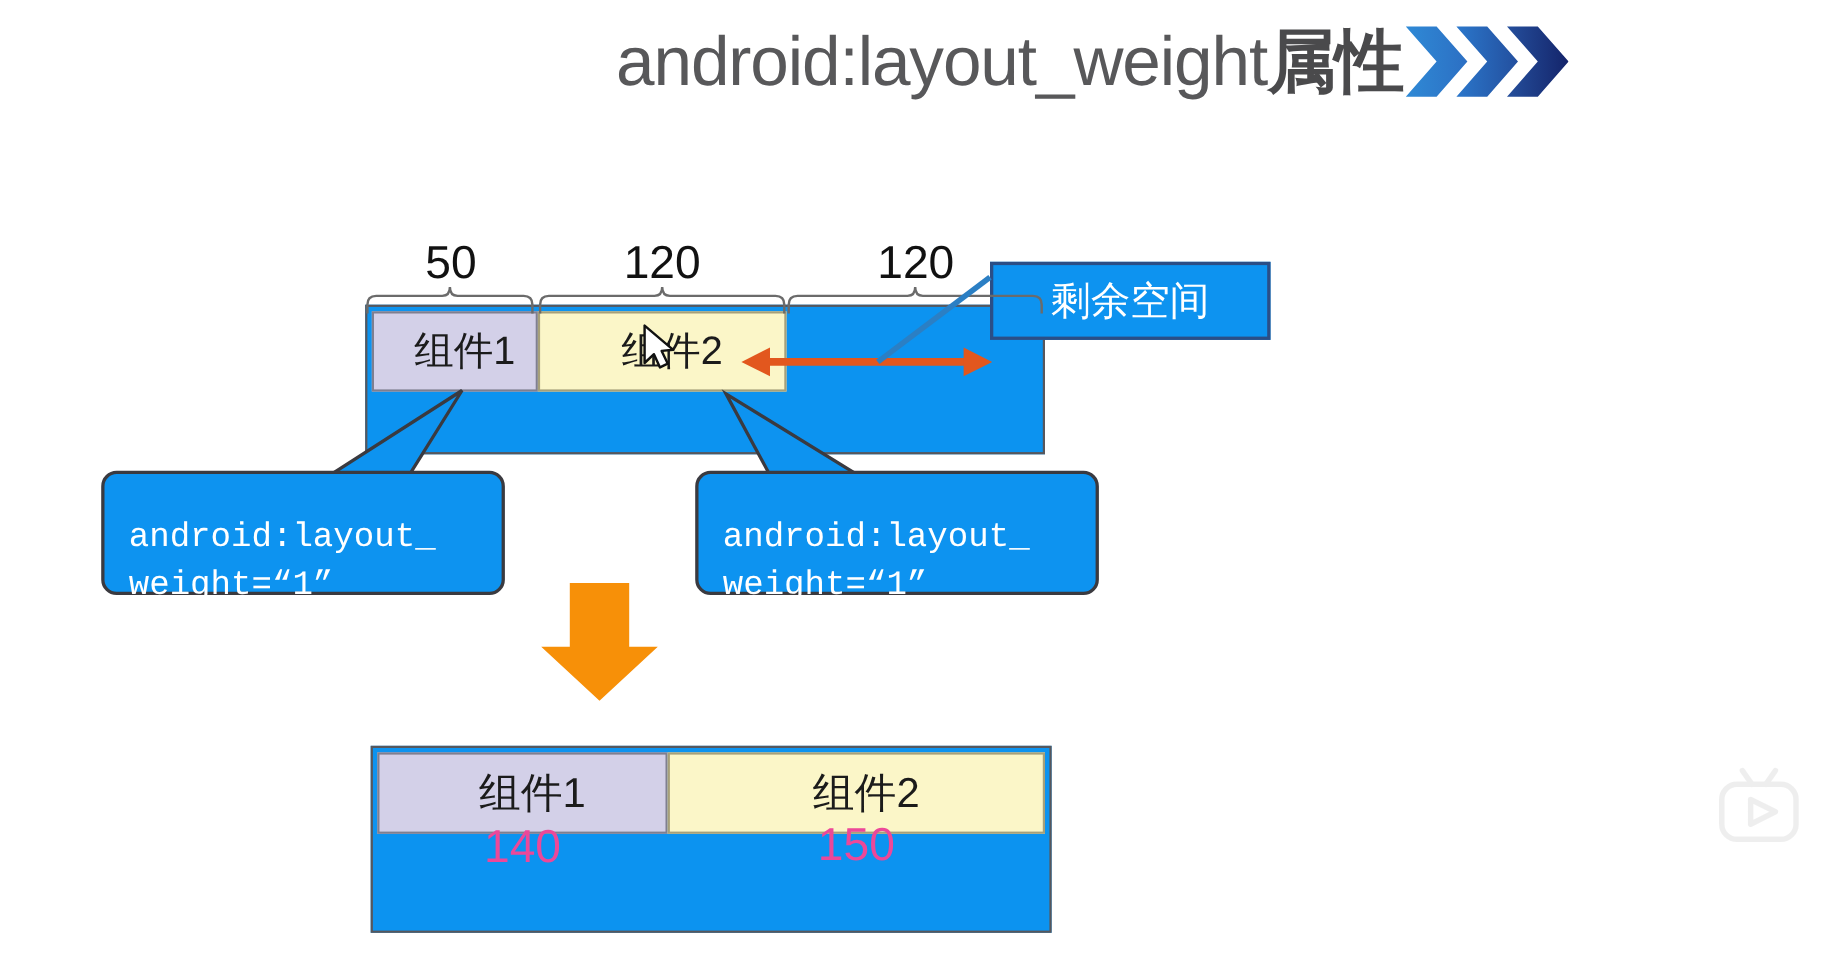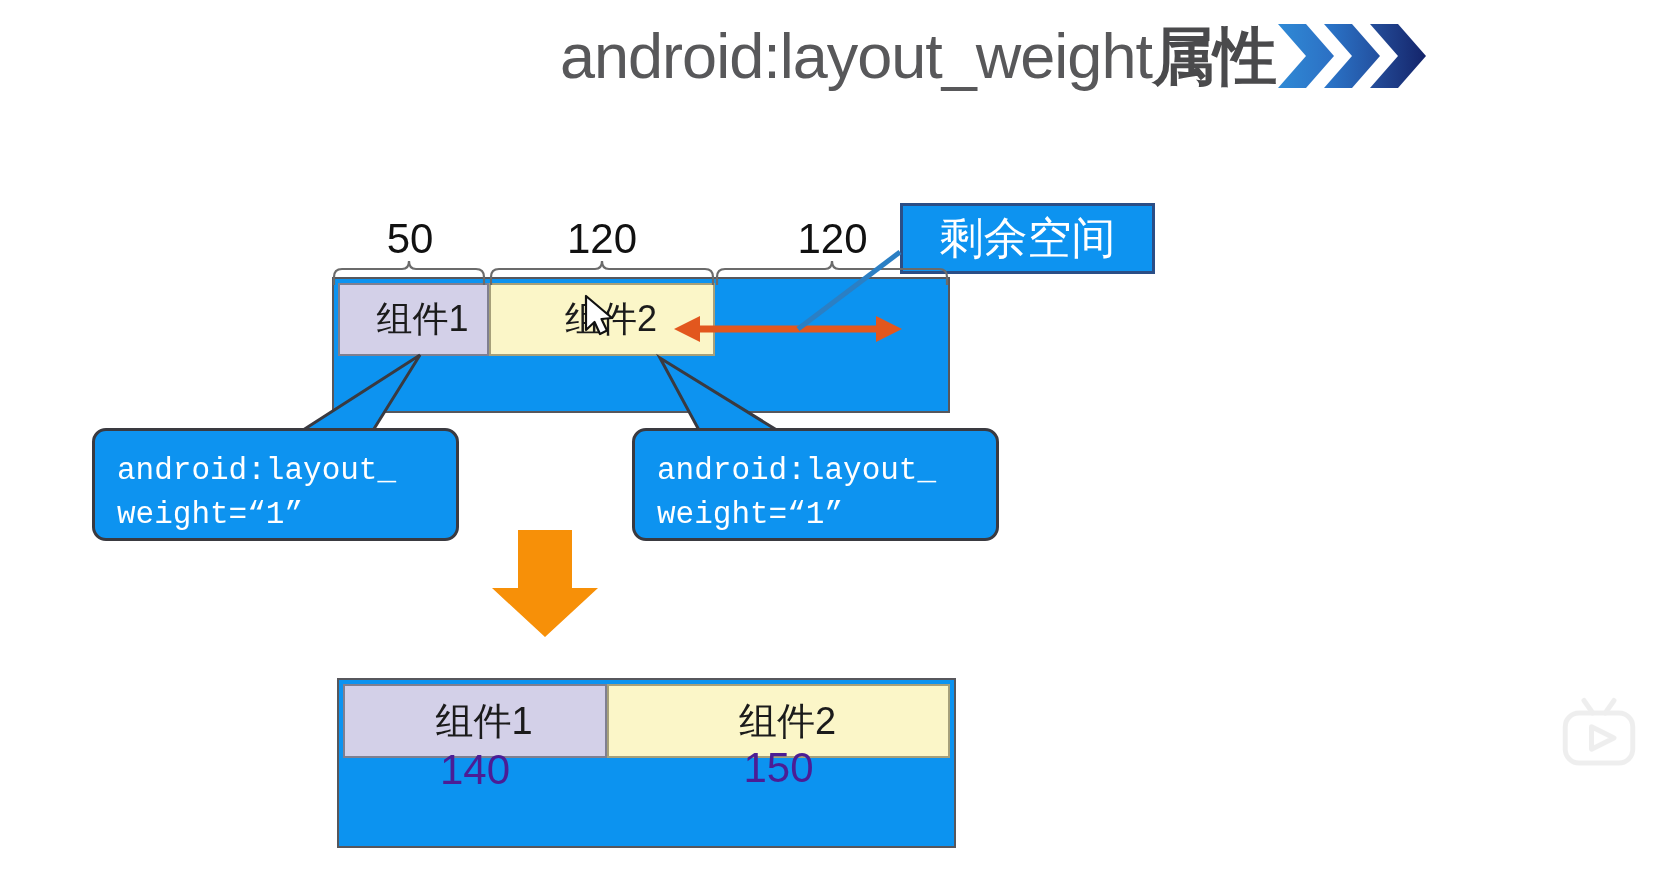--- a/index.html
+++ b/index.html
@@ -84,50 +84,51 @@
   .callout {
     position: absolute;
     background: #0d93f0;
     border: 3px solid #3a3a40;
     border-radius: 14px;
     box-sizing: border-box;
     color: #ffffff;
     font-family: "Liberation Mono", monospace;
     font-size: 31px;
     line-height: 1.42;
-    padding: 18px 20px 12px 22px;
+    padding: 36px 20px 12px 22px;
     white-space: pre;
     letter-spacing: 0px;
   }
 
   .note-box {
     position: absolute;
     background: #0d93f0;
     border: 3px solid #2b4e86;
     box-sizing: border-box;
     color: #ffffff;
     display: flex;
     align-items: center;
     justify-content: center;
-    font-size: 44px;
-    font-family: "Liberation Sans", sans-serif;
+    font-size: 36px;
+    font-family: "Liberation Sans", sans-serif;
+    margin-top: 35px;
   }
 
   .svg-layer {
     position: absolute;
     left: 0;
     top: 0;
     width: 1657px;
     height: 869px;
     pointer-events: none;
   }
 
   .result-num {
     position: absolute;
-    color: #4c1d95;
+    color: #ec4899;
     font-size: 42px;
     text-align: center;
     font-family: "Liberation Sans", sans-serif;
   }
 
   #watermark {
     position: absolute;
     right: 18px;
     bottom: 96px;
     width: 80px;

